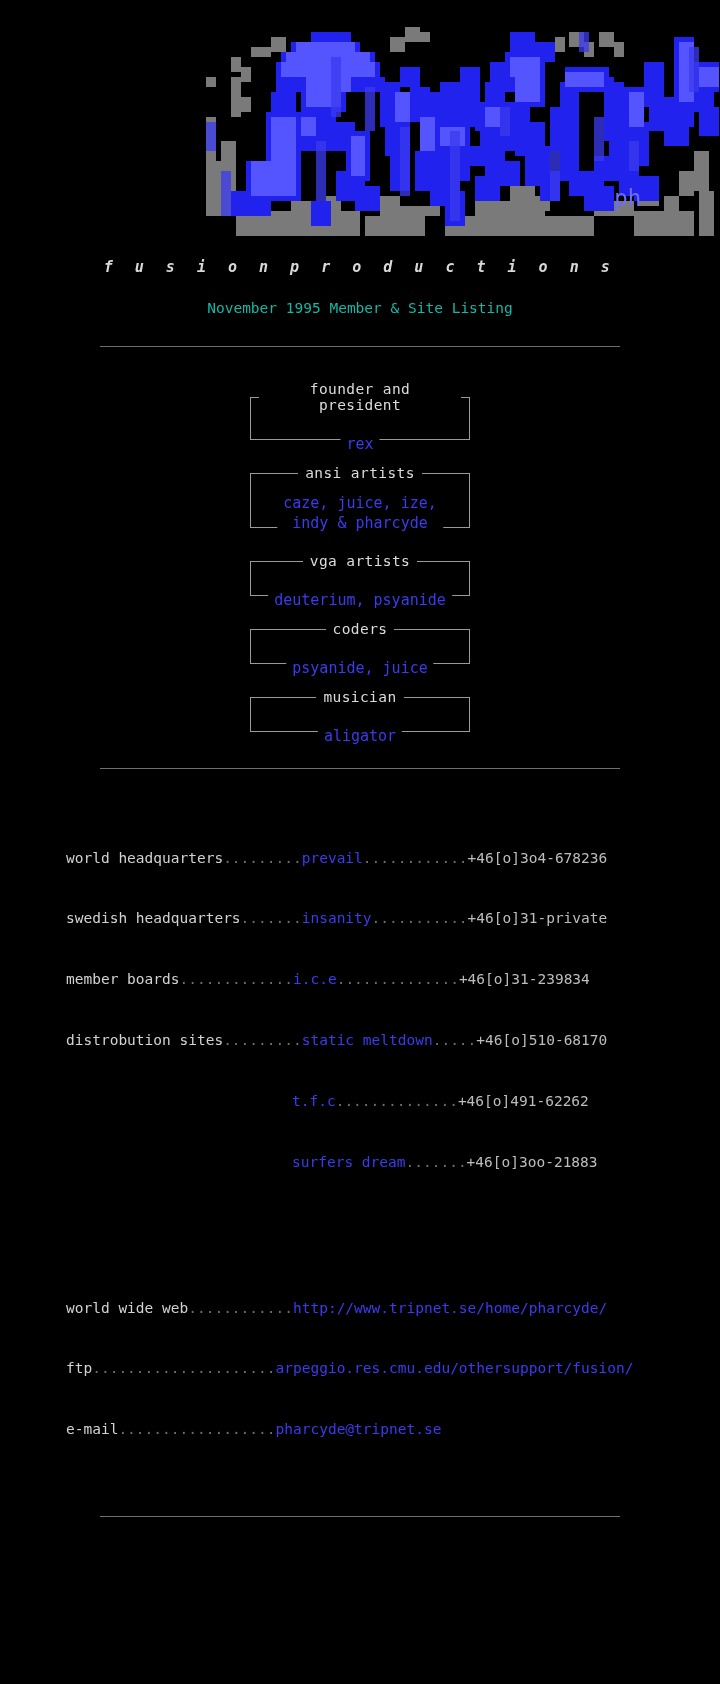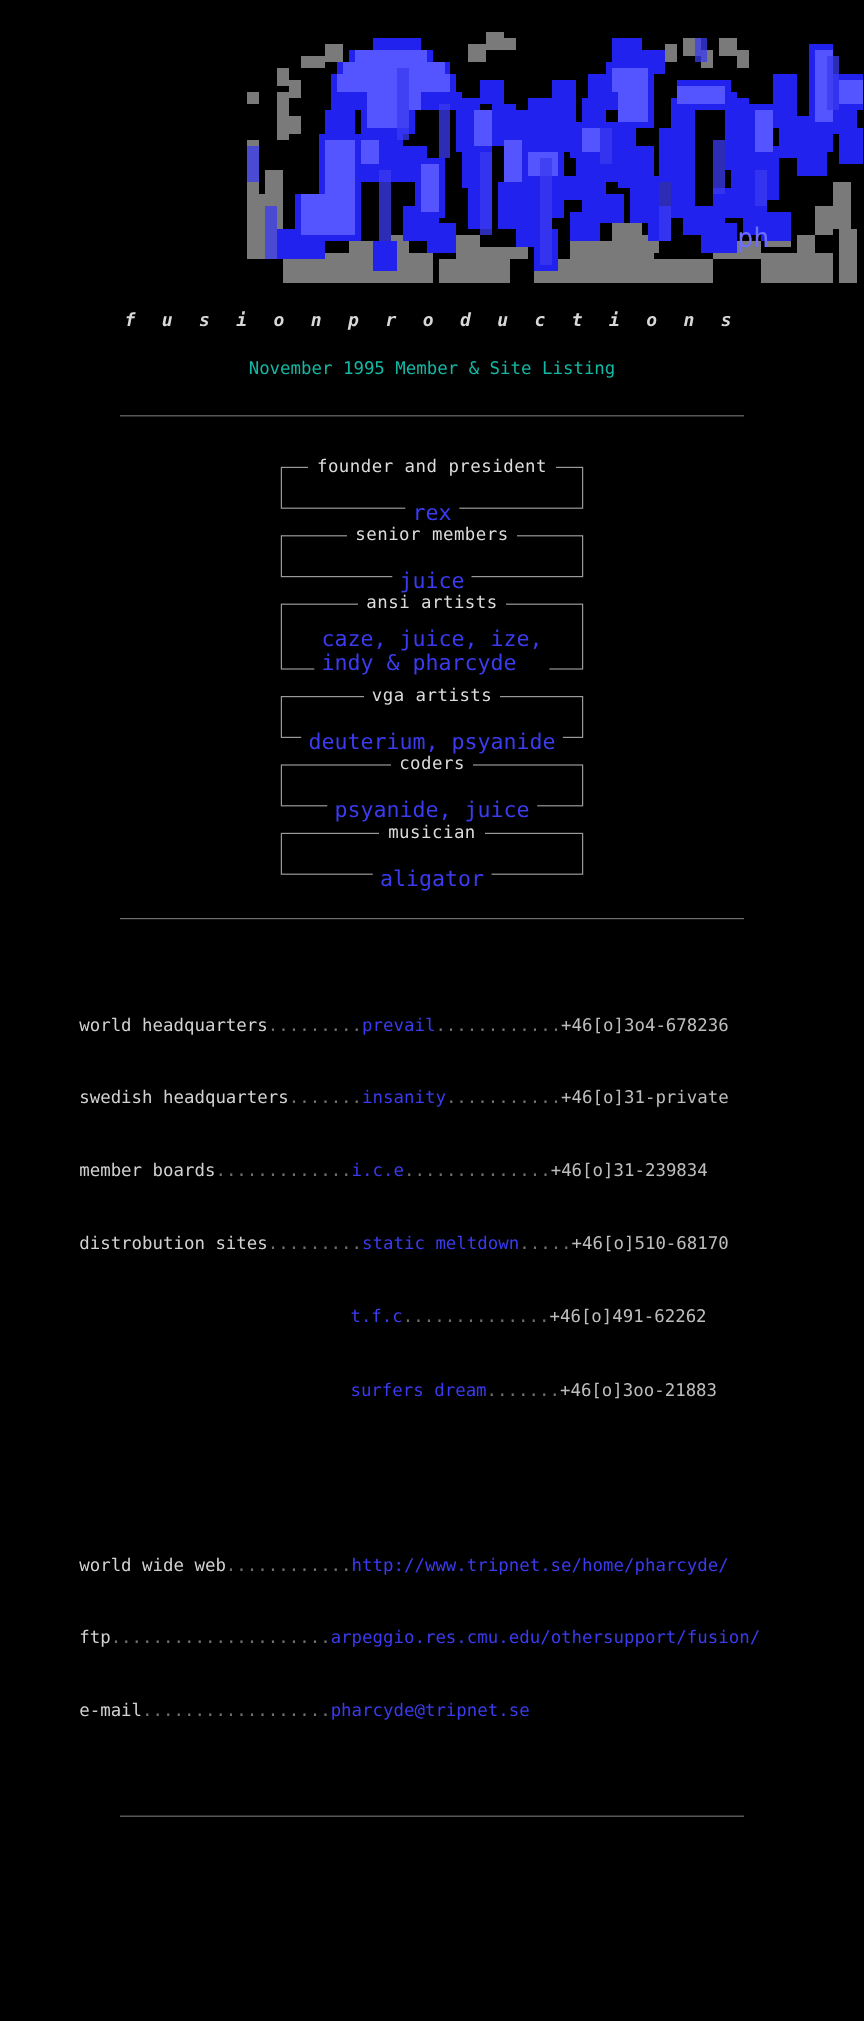--- a/index.html
+++ b/index.html
@@ -27,35 +27,35 @@
   
   .rule{
     width:520px;height:0;border:0;border-top:1px solid #6e6e6e;
     margin:30px auto 0 auto;
   }
   .rule.r2{margin-top:36px;}
 
   
   .groups{margin-top:34px;}
   .fs{
-    width:252px;margin:0 auto 14px auto;
+    width:220px;margin:0 auto 25px auto;
     border:1px solid #9a9a9a;border-top:1px solid #9a9a9a;
     padding:0;position:relative;
     box-sizing:border-box;
   }
   fieldset.fs{
     padding:6px 8px 0 8px;
     min-height:34px;
   }
   fieldset.fs legend{
     color:#dcdcdc;font-size:14.5px;padding:0 7px;
     letter-spacing:0.4px;text-align:center;
   }
   .fs .names{
-    color:#3b3bf0;font-size:18px;
+    color:#3b3bf0;font-size:15px;text-align:center;
     line-height:20px;
     position:relative;top:15px;
     background:#000;display:inline-block;
     padding:0 6px;left:50%;transform:translateX(-50%);
     white-space:pre-line;
   }
   .fs.two .names{top:6px;}
 
   
   .listing{
@@ -236,24 +236,20 @@
 
   <hr class="rule">
 
   <div class="groups">
 
     <fieldset class="fs">
       <legend>founder and president</legend>
       <div class="names">rex</div>
     </fieldset>
 
-    <fieldset class="fs">
-      <legend>senior members</legend>
-      <div class="names">juice</div>
-    </fieldset>
 
     <fieldset class="fs two">
       <legend>ansi artists</legend>
       <div class="names">caze, juice, ize,
 indy &amp; pharcyde</div>
     </fieldset>
 
     <fieldset class="fs">
       <legend>vga artists</legend>
       <div class="names">deuterium, psyanide</div>

